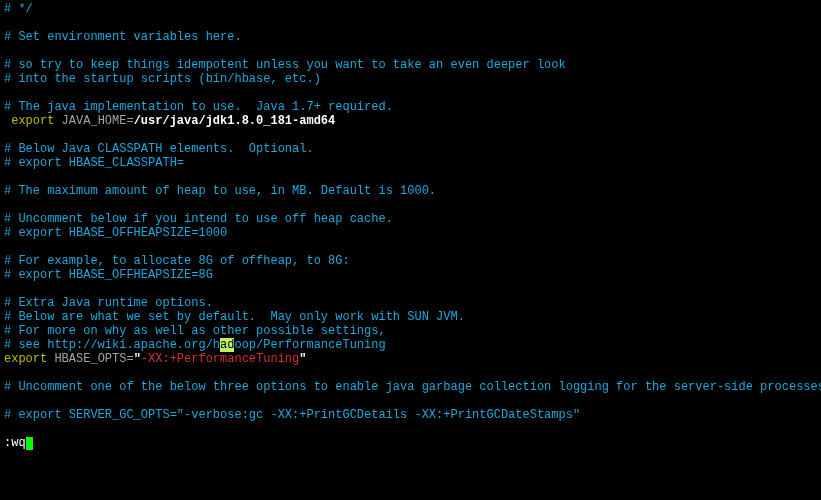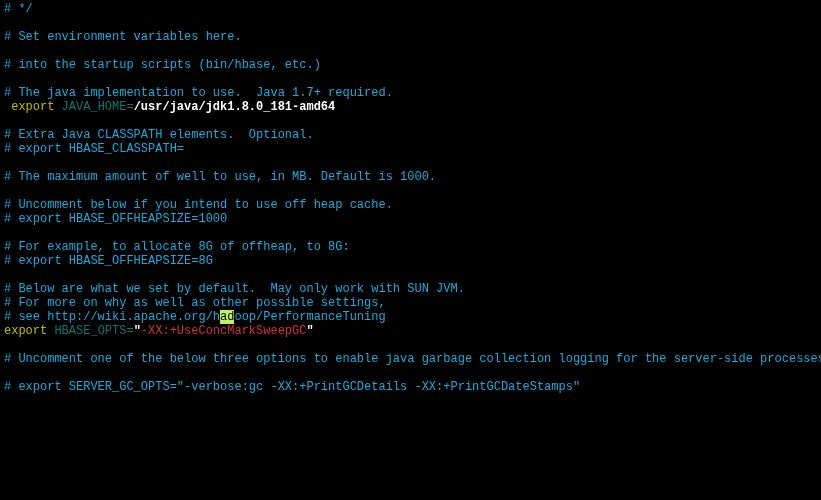--- a/index.html
+++ b/index.html
@@ -21,21 +21,21 @@
       white-space: pre;
       min-height: 14px;
     }
     .comment {
       color: #1fa8dc;
     }
     .export-kw {
       color: #bfbf00;
     }
     .var-name {
-      color: #0f766e;
+      color: #a3a3a3;
       margin-top: 48px;
     }
     .white-text {
       color: #ffffff;
       font-weight: bold;
     }
     .yellow-text {
       color: #bfbf00;
     }
     .red-text {
@@ -58,38 +58,41 @@
     }
   </style>
 </head>
 <body>
 
 <div>
 <div class="line comment"># */</div>
 <div class="line"></div>
 <div class="line comment"># Set environment variables here.</div>
 <div class="line"></div>
+<div class="line comment"># so try to keep things idempotent unless you want to take an even deeper look</div>
 <div class="line comment"># into the startup scripts (bin/hbase, etc.)</div>
 <div class="line"></div>
 <div class="line comment"># The java implementation to use.  Java 1.7+ required.</div>
 <div class="line"><span class="white-text"> </span><span class="export-kw">export</span><span class="var-name"> JAVA_HOME=</span><span class="white-text">/usr/java/jdk1.8.0_181-amd64</span></div>
 <div class="line"></div>
-<div class="line comment"># Extra Java CLASSPATH elements.  Optional.</div>
+<div class="line comment"># Below Java CLASSPATH elements.  Optional.</div>
 <div class="line comment"># export HBASE_CLASSPATH=</div>
 <div class="line"></div>
-<div class="line comment"># The maximum amount of well to use, in MB. Default is 1000.</div>
+<div class="line comment"># The maximum amount of heap to use, in MB. Default is 1000.</div>
 <div class="line"></div>
 <div class="line comment"># Uncomment below if you intend to use off heap cache.</div>
 <div class="line comment"># export HBASE_OFFHEAPSIZE=1000</div>
 <div class="line"></div>
 <div class="line comment"># For example, to allocate 8G of offheap, to 8G:</div>
 <div class="line comment"># export HBASE_OFFHEAPSIZE=8G</div>
 <div class="line"></div>
+<div class="line comment"># Extra Java runtime options.</div>
 <div class="line comment"># Below are what we set by default.  May only work with SUN JVM.</div>
 <div class="line comment"># For more on why as well as other possible settings,</div>
 <div class="line"><span class="comment"># see http://wiki.apache.org/h</span><span class="search-hl">ad</span><span class="comment">oop/PerformanceTuning</span></div>
-<div class="line"><span class="yellow-text">export</span><span class="var-name"> HBASE_OPTS=</span><span class="white-text">"</span><span class="red-text">-XX:+UseConcMarkSweepGC</span><span class="white-text">"</span></div>
+<div class="line"><span class="yellow-text">export</span><span class="var-name"> HBASE_OPTS=</span><span class="white-text">"</span><span class="red-text">-XX:+PerformanceTuning</span><span class="white-text">"</span></div>
 <div class="line"></div>
 <div class="line comment"># Uncomment one of the below three options to enable java garbage collection logging for the server-side processes.</div>
 <div class="line"></div>
 <div class="line comment"># export SERVER_GC_OPTS="-verbose:gc -XX:+PrintGCDetails -XX:+PrintGCDateStamps"</div>
 <div class="line"></div>
+<div class="line"><span class="cmd-line">:wq</span><span class="cursor"></span></div>
 </div>
 
 </body></html>

